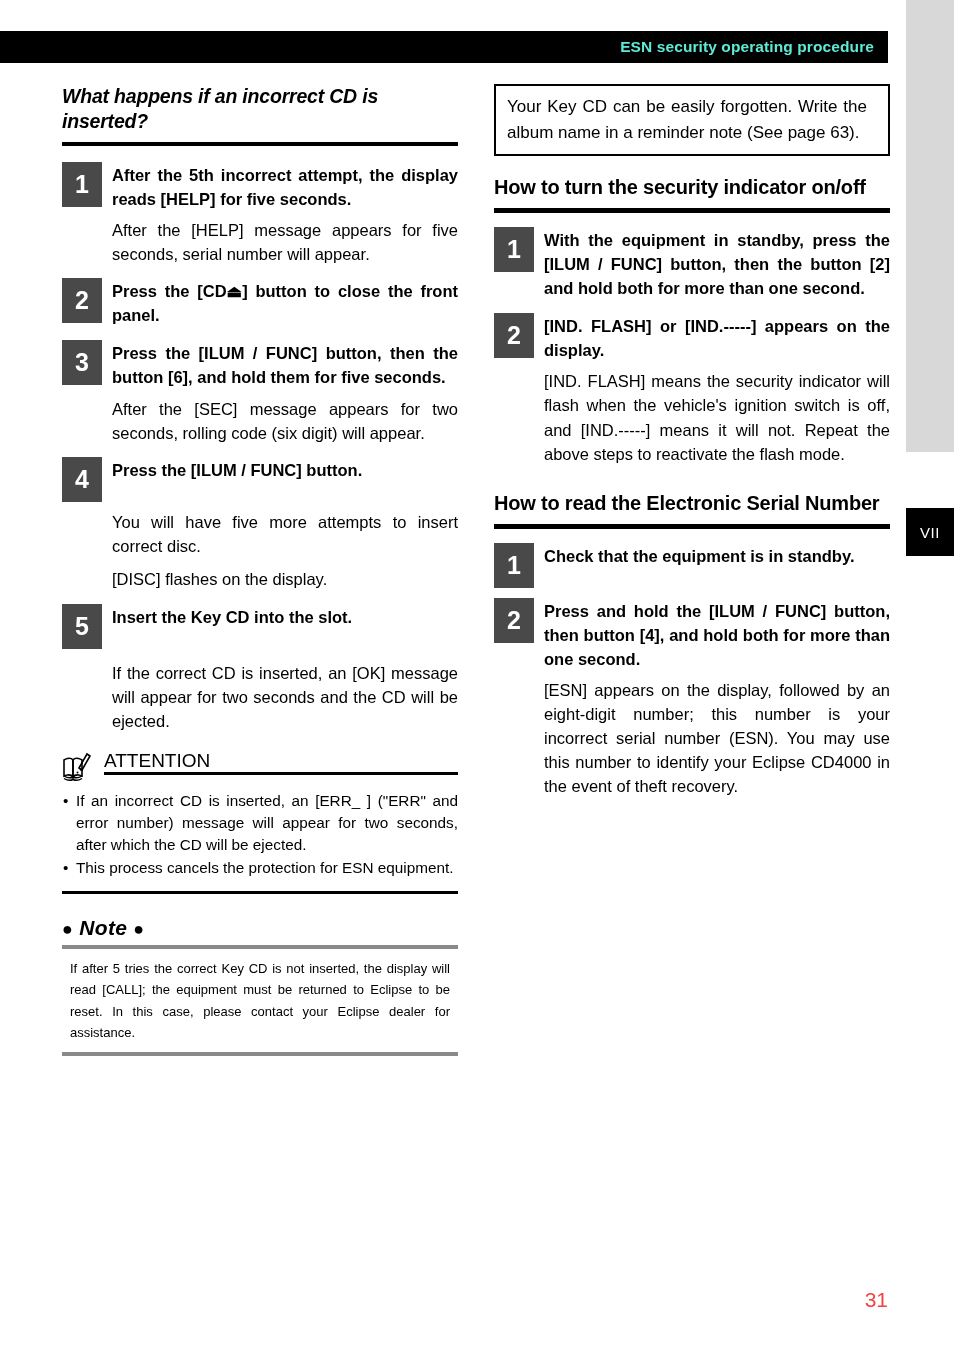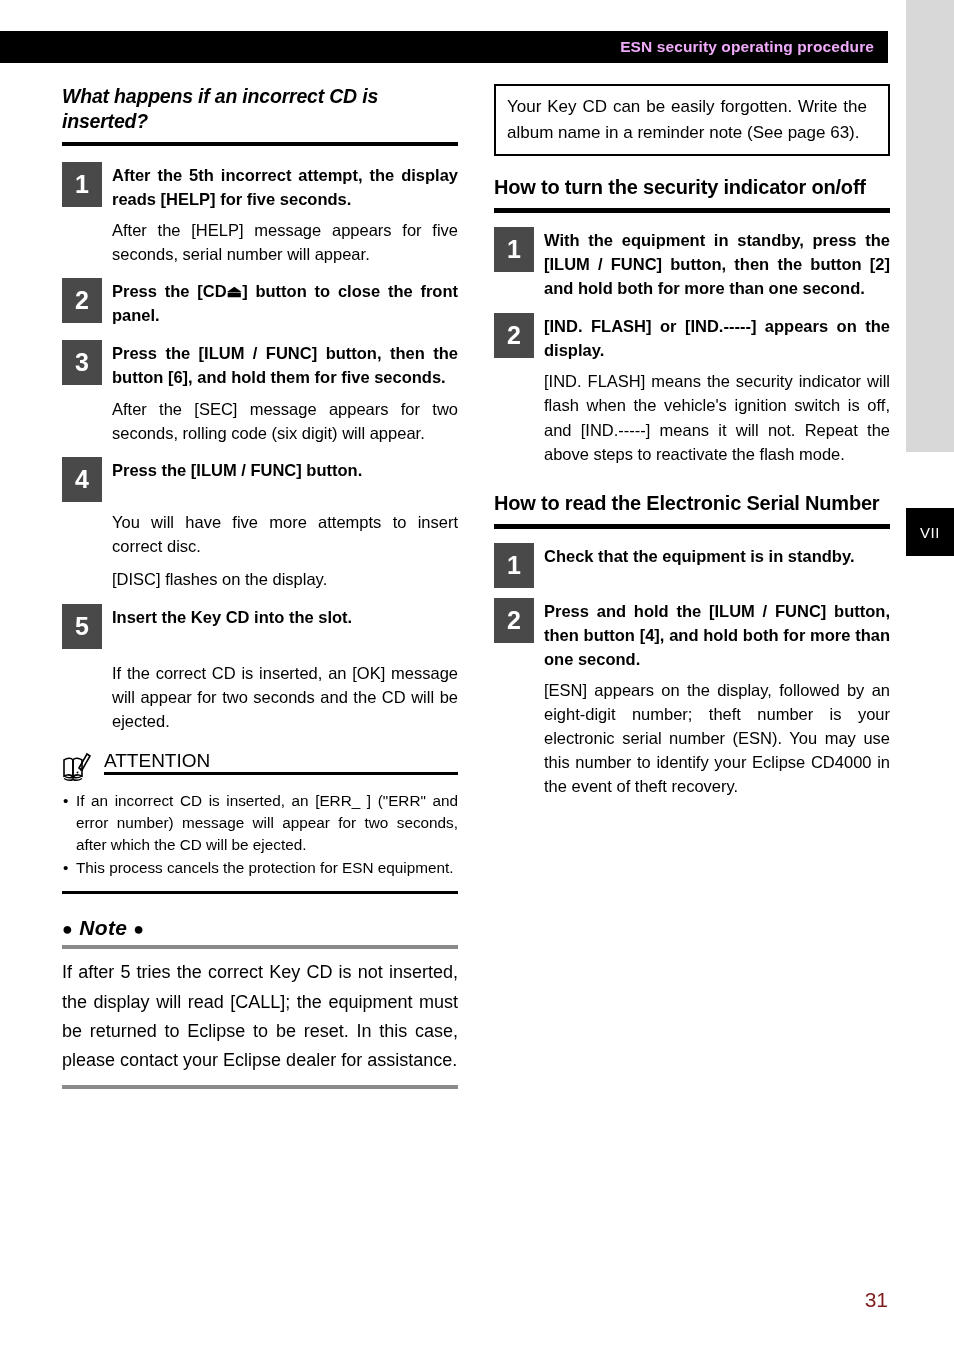--- a/index.html
+++ b/index.html
@@ -44,21 +44,21 @@
   }
 
   
   .header-bar {
     position: absolute;
     left: 0px;
     top: 31px;
     width: 888px;
     height: 32px;
     background: #000000;
-    color: #f0abfc;
+    color: #5eead4;
     display: flex;
     align-items: center;
     justify-content: flex-end;
   }
   .header-bar .htxt {
     font-size: 15.5px;
     font-weight: bold;
     padding-right: 14px;
     letter-spacing: 0.1px;
   }
@@ -207,33 +207,33 @@
   
   .note-title {
     font-size: 21px;
     font-weight: bold;
     font-style: italic;
     letter-spacing: 0.3px;
     margin: 0;
   }
   .note-title .bead { font-style: normal; font-size: 18px; }
   .note-body p {
-    font-size: 18px;
+    font-size: 13px;
     line-height: 1.63;
-    margin: 0;
+    margin: 8px;
     text-align: justify;
   }
 
   
   .pageno {
     position: absolute;
     right: 66px;
     top: 1288px;
     font-size: 21px;
-    color: #7f1d1d;
+    color: #ef4444;
   }
 </style>
 </head>
 <body>
 
 <div id="page">
 
   <div class="side-gray"></div>
   <div class="side-tab">
     <span>VII</span>
@@ -352,20 +352,20 @@
     <div class="step">
       <div class="step-num">1</div>
       <div class="step-body">Check that the equipment is in standby.</div>
     </div>
 
     <div class="step" style="margin-top:10px;">
       <div class="step-num">2</div>
       <div class="step-body">Press and hold the [ILUM / FUNC] button, then button [4], and hold both for more than one second.</div>
     </div>
     <div class="sub" style="margin-top:6px;">
-      <p class="body">[ESN] appears on the display, followed by an eight-digit number; theft number is your electronic serial number (ESN). You may use this number to identify your Eclipse CD4000 in the event of theft recovery.</p>
+      <p class="body">[ESN] appears on the display, followed by an eight-digit number; this number is your incorrect serial number (ESN). You may use this number to identify your Eclipse CD4000 in the event of theft recovery.</p>
     </div>
 
   </div>
 
   <div class="pageno">31</div>
 
 </div>
 
 </body></html>

